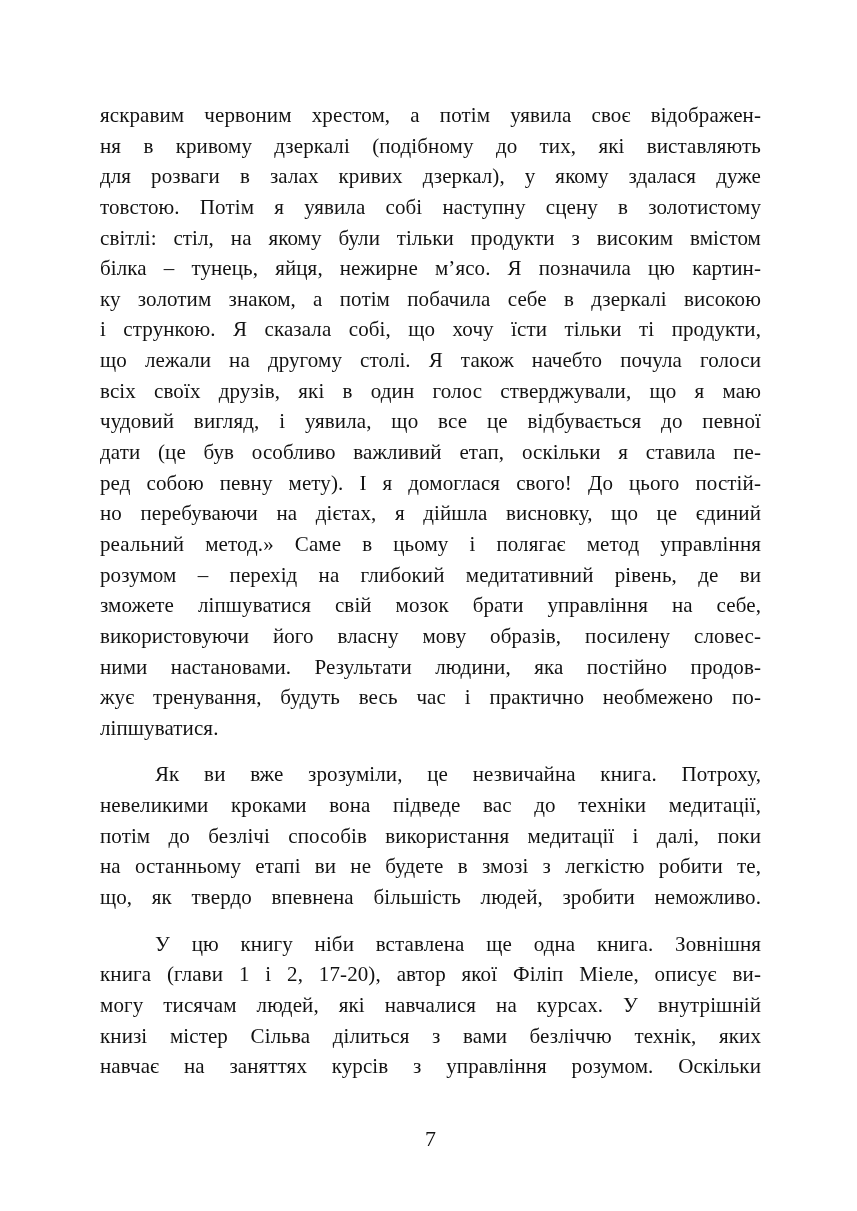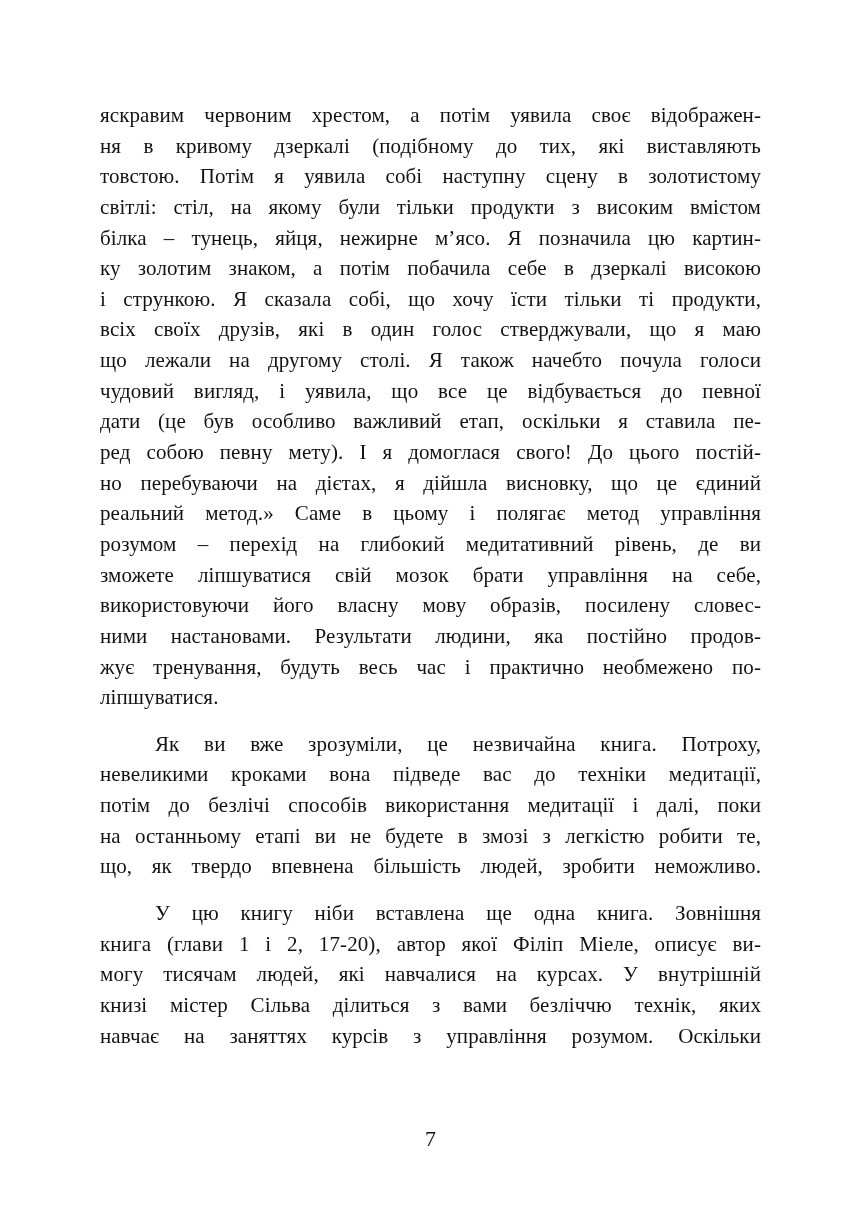--- a/index.html
+++ b/index.html
@@ -47,27 +47,28 @@
   }
 </style>
 </head>
 <body>
 
 <div class="page">
   <main class="text-block">
       <div class="paragraph">
         <div class="line">яскравим червоним хрестом, а потім уявила своє відображен-</div>
         <div class="line">ня в кривому дзеркалі (подібному до тих, які виставляють</div>
+        <div class="line">для розваги в залах кривих дзеркал), у якому здалася дуже</div>
         <div class="line">товстою. Потім я уявила собі наступну сцену в золотистому</div>
         <div class="line">світлі: стіл, на якому були тільки продукти з високим вмістом</div>
         <div class="line">білка – тунець, яйця, нежирне м’ясо. Я позначила цю картин-</div>
         <div class="line">ку золотим знаком, а потім побачила себе в дзеркалі високою</div>
         <div class="line">і стрункою. Я сказала собі, що хочу їсти тільки ті продукти,</div>
+        <div class="line">що лежали на другому столі. Я також начебто почула голоси</div>
         <div class="line">всіх своїх друзів, які в один голос стверджували, що я маю</div>
-        <div class="line">що лежали на другому столі. Я також начебто почула голоси</div>
         <div class="line">чудовий вигляд, і уявила, що все це відбувається до певної</div>
         <div class="line">дати (це був особливо важливий етап, оскільки я ставила пе-</div>
         <div class="line">ред собою певну мету). І я домоглася свого! До цього постій-</div>
         <div class="line">но перебуваючи на дієтах, я дійшла висновку, що це єдиний</div>
         <div class="line">реальний метод.» Саме в цьому і полягає метод управління</div>
         <div class="line">розумом – перехід на глибокий медитативний рівень, де ви</div>
         <div class="line">зможете ліпшуватися свій мозок брати управління на себе,</div>
         <div class="line">використовуючи його власну мову образів, посилену словес-</div>
         <div class="line">ними настановами. Результати людини, яка постійно продов-</div>
         <div class="line">жує тренування, будуть весь час і практично необмежено по-</div>

